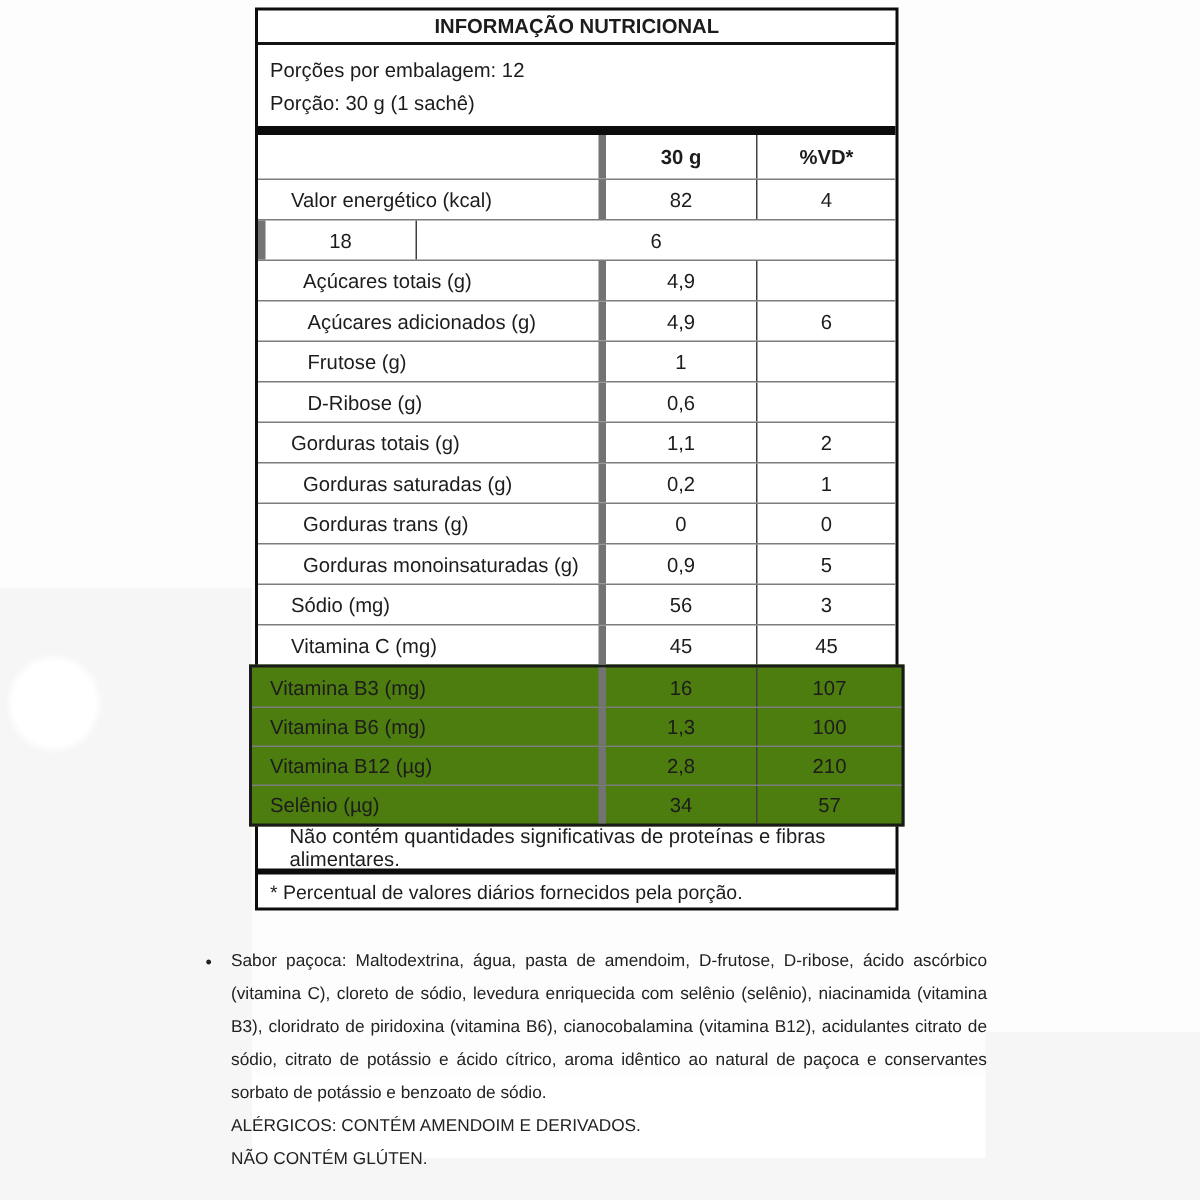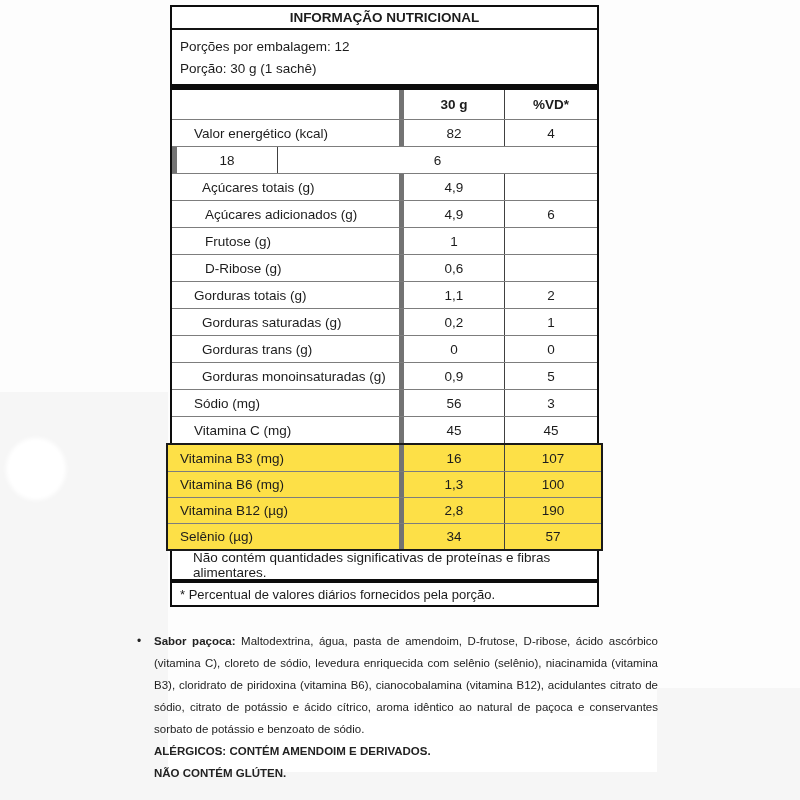--- a/index.html
+++ b/index.html
@@ -24,35 +24,35 @@
 
   .row { display:flex; height:27px; align-items:stretch; border-top:1px solid #7d7d7d; }
   .row.hdr { height:29px; border-top:none; font-weight:bold; }
   .c { display:flex; align-items:center; }
   .c.lab { width:227px; padding-left:22px; }
   .c.lab.ind1 { padding-left:30px; }
   .c.lab.ind2 { padding-left:33px; }
   .c.amt { width:105px; justify-content:center; border-left:5px solid #737373; }
   .c.vd  { flex:1; justify-content:center; border-left:1px solid #404040; }
 
-  .vitbox { margin:0 -6px; border:2px solid #1a1a1a; background:#fde047; }
+  .vitbox { margin:0 -6px; border:2px solid #1a1a1a; background:#4d7c0f; }
   .vitbox .row { height:26px; }
   .vitbox .row:first-child { border-top:none; }
   .vitbox .c.lab { width:231px; padding-left:12px; }
 
   .noterow { height:28px; display:flex; align-items:center; padding-left:21px; }
   .footnote { height:22px; display:flex; align-items:center; padding-left:8px; font-size:13px; }
 
   
   .desc { position:absolute; left:137px; top:630px; width:521px; font-size:11.5px;
           line-height:22px; color:#222; }
   .desc .bullet { position:absolute; left:0; top:0; font-size:12px; }
   .desc .body { margin-left:17px; }
   .just { text-align:justify; }
-  b, .bold { font-weight:bold; }
+  b, .bold { font-weight:normal; }
 </style>
 </head>
 <body>
 
 <div class="page">
 
   <div class="patch left"></div>
   <div class="patch bottom"></div>
   <div class="patch right"></div>
   <div class="blob"></div>
@@ -140,21 +140,21 @@
         <div class="c vd">107</div>
       </div>
       <div class="row">
         <div class="c lab">Vitamina B6 (mg)</div>
         <div class="c amt">1,3</div>
         <div class="c vd">100</div>
       </div>
       <div class="row">
         <div class="c lab">Vitamina B12 (µg)</div>
         <div class="c amt">2,8</div>
-        <div class="c vd">190</div>
+        <div class="c vd">210</div>
       </div>
       <div class="row">
         <div class="c lab">Selênio (µg)</div>
         <div class="c amt">34</div>
         <div class="c vd">57</div>
       </div>
     </div>
 
     <div class="noterow">Não contém quantidades significativas de proteínas e fibras alimentares.</div>
     <div class="thick2"></div>

